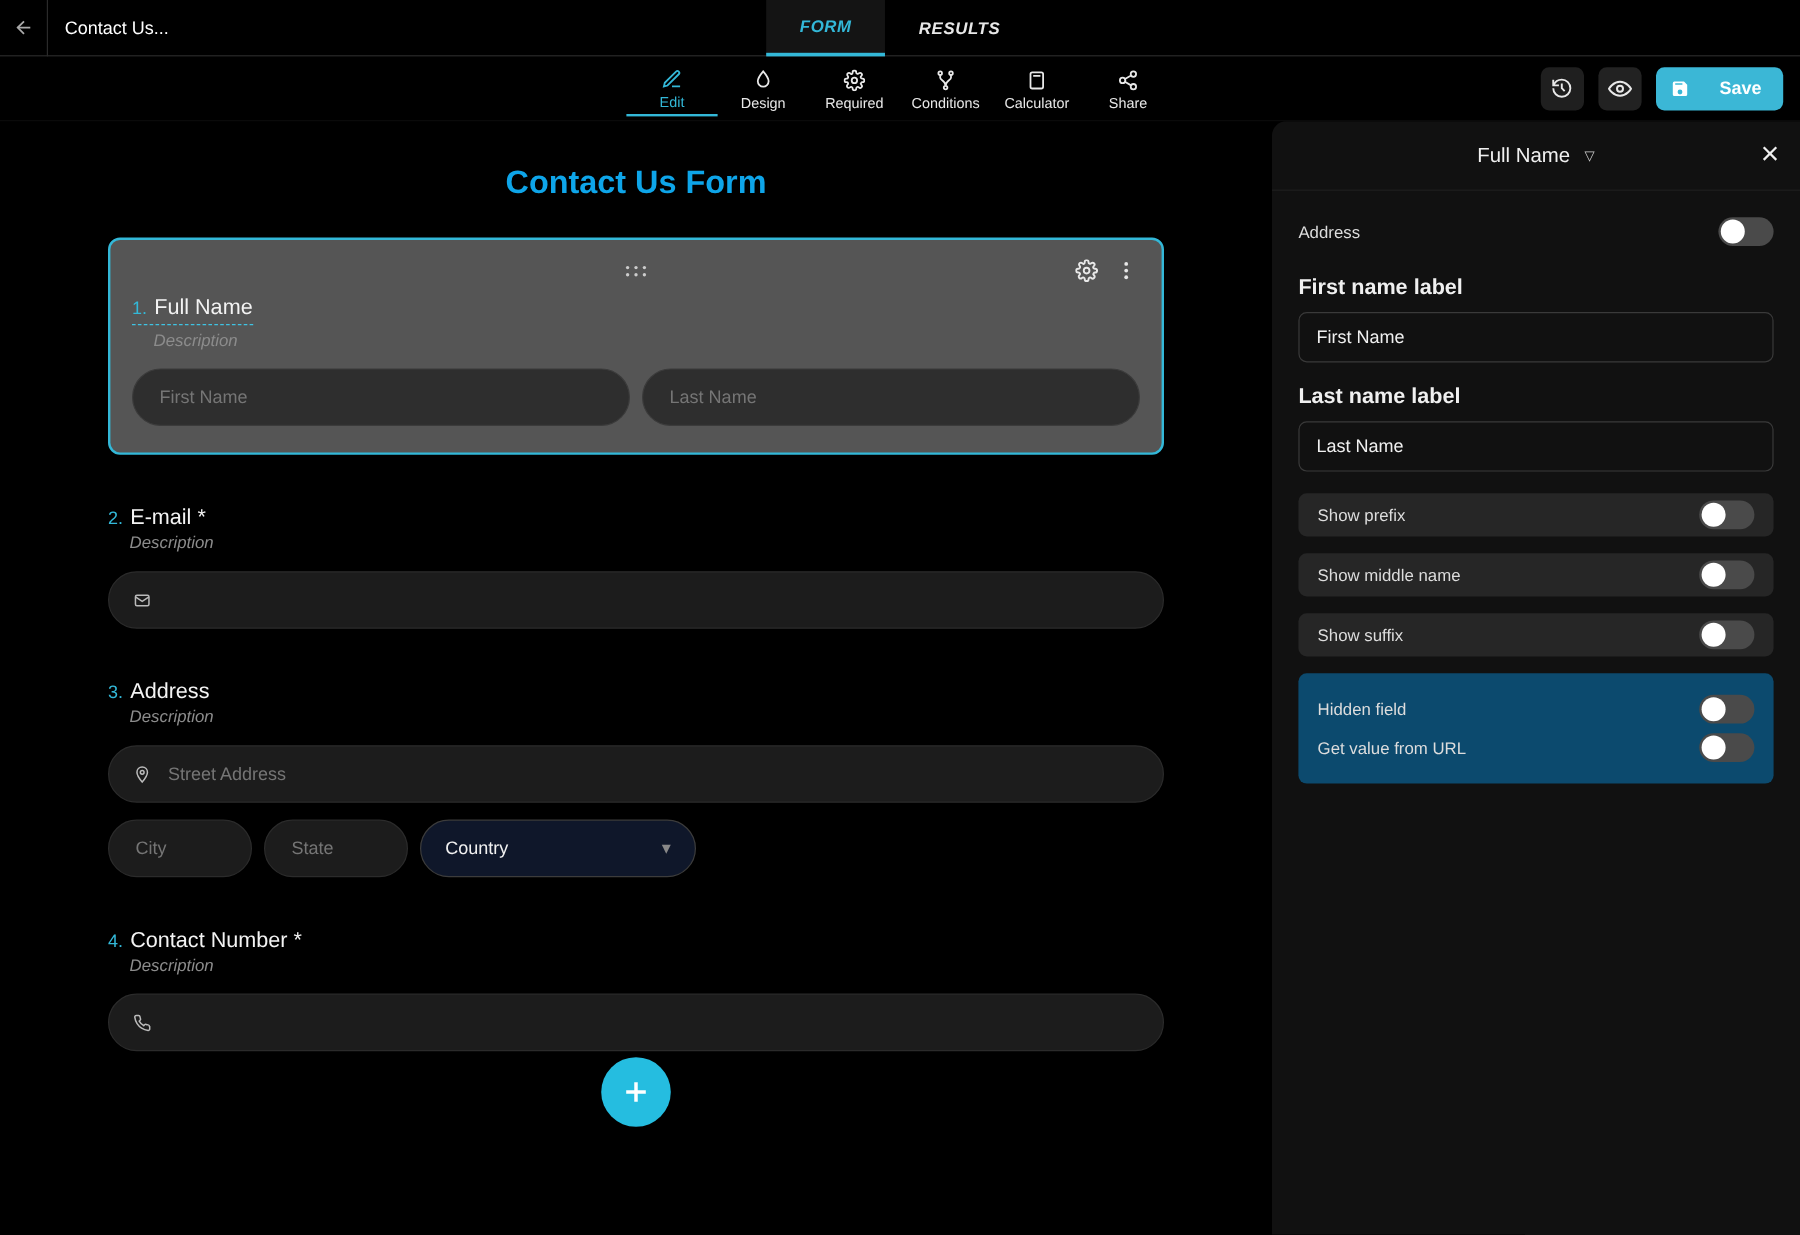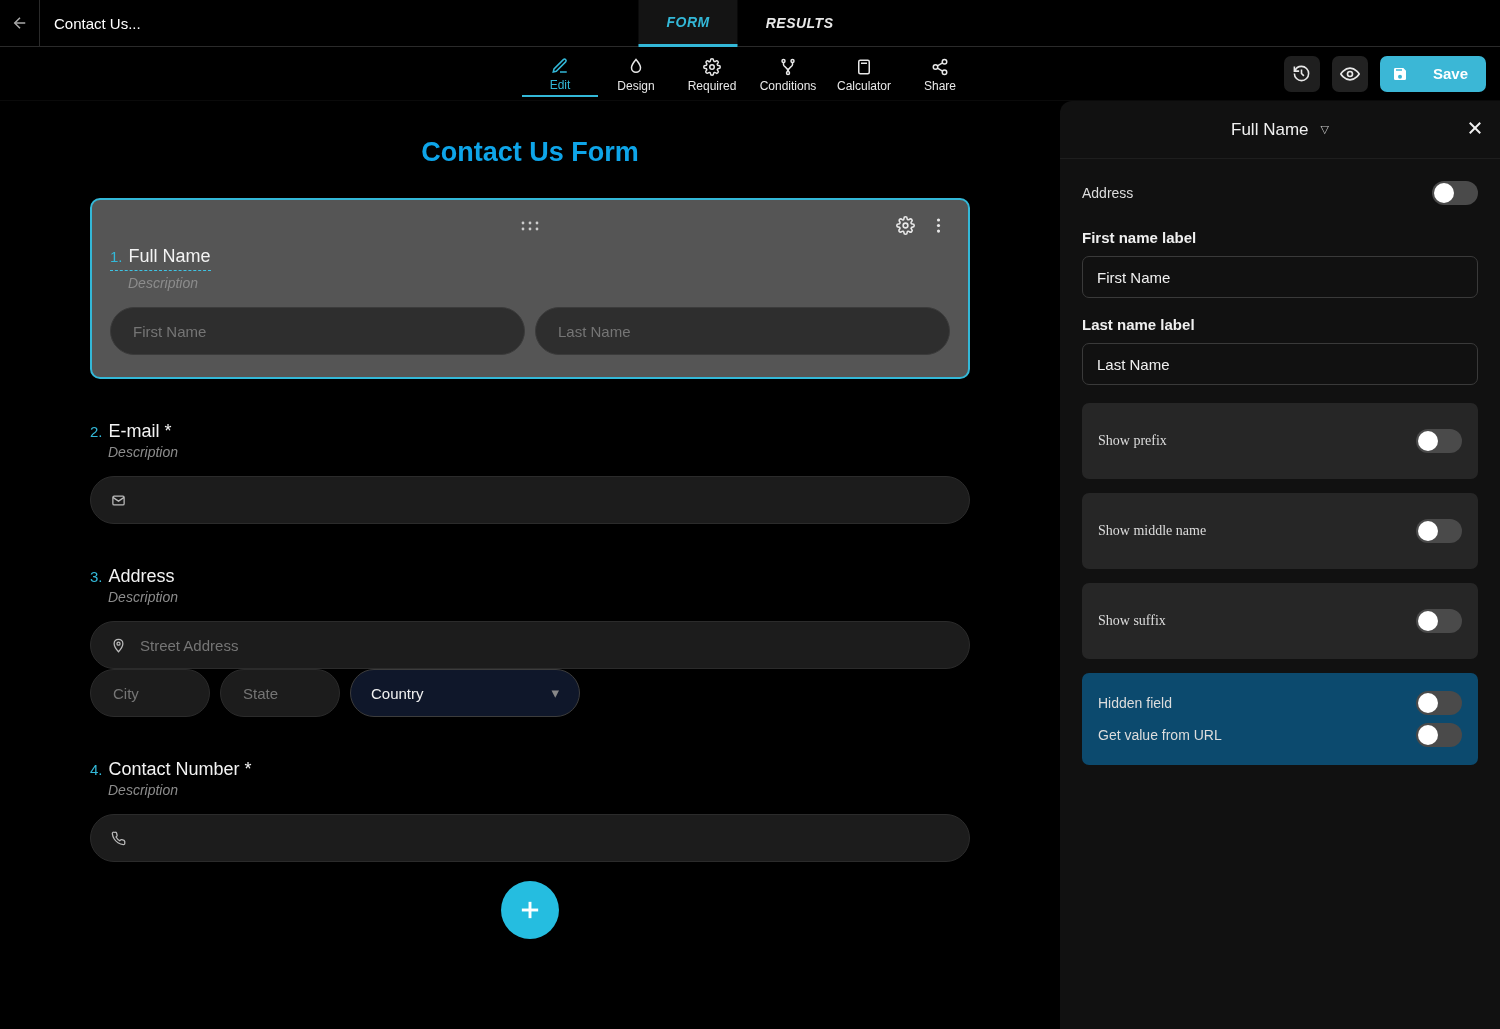--- a/index.html
+++ b/index.html
@@ -155,29 +155,29 @@
     position:absolute;right:16px;color:#f0f0f0;cursor:pointer;
   }
   .side-close svg{width:18px;height:18px;}
   .side-body{padding:22px 22px;overflow:auto;}
 
   .sp-row{
     display:flex;align-items:center;justify-content:space-between;
     margin-bottom:24px;
   }
   .sp-label{color:#ddd;font-size:14px;}
-  .sp-block-label{color:#f0f0f0;font-size:15px;font-weight:600;margin-bottom:10px;}
+  .sp-block-label{color:#f0f0f0;font-size:18px;font-weight:600;margin-bottom:10px;}
   .sp-input{
     width:100%;height:42px;border:1px solid #3a3a3a;border-radius:7px;background:transparent;
     color:#f0f0f0;padding:0 14px;font-size:15px;outline:none;margin-bottom:18px;
   }
 
   .sp-panel{
-    background:#262626;border-radius:7px;padding:26px 16px;
-    display:flex;align-items:center;justify-content:space-between;margin-bottom:14px;font-family:Liberation Serif, serif;
+    background:#262626;border-radius:7px;padding:6px 16px;
+    display:flex;align-items:center;justify-content:space-between;margin-bottom:14px;
   }
   .sp-panel-group{
     background:#0c4a6e;border-radius:7px;padding:10px 16px;margin-bottom:14px;
   }
   .sp-panel-group .sp-row{margin:8px 0;}
 
   
   .toggle{
     width:46px;height:24px;border-radius:14px;background:#4a4a4a;position:relative;cursor:pointer;
     flex:0 0 auto;
@@ -343,21 +343,21 @@
         <input style="">
       </div>
     </div>
 
     <div class="field-block">
       <div class="field-head">
         <span class="field-num">3.</span>
         <span class="field-label">Address</span>
       </div>
       <div class="field-desc">Description</div>
-      <div class="pill" style="">
+      <div class="pill" style="margin-bottom:14px;">
         <span class="pill-icon">
           <svg viewBox="0 0 24 24" fill="none" stroke="currentColor" stroke-width="2">
               <path d="M12 2C8 2 5 5 5 9c0 5 7 13 7 13s7-8 7-13c0-4-3-7-7-7z"></path>
               <circle cx="12" cy="9" r="2.5"></circle>
             </svg>
         </span>
         <input placeholder="Street Address" style="">
       </div>
       <div class="pill-row">
         <div class="pill small">

